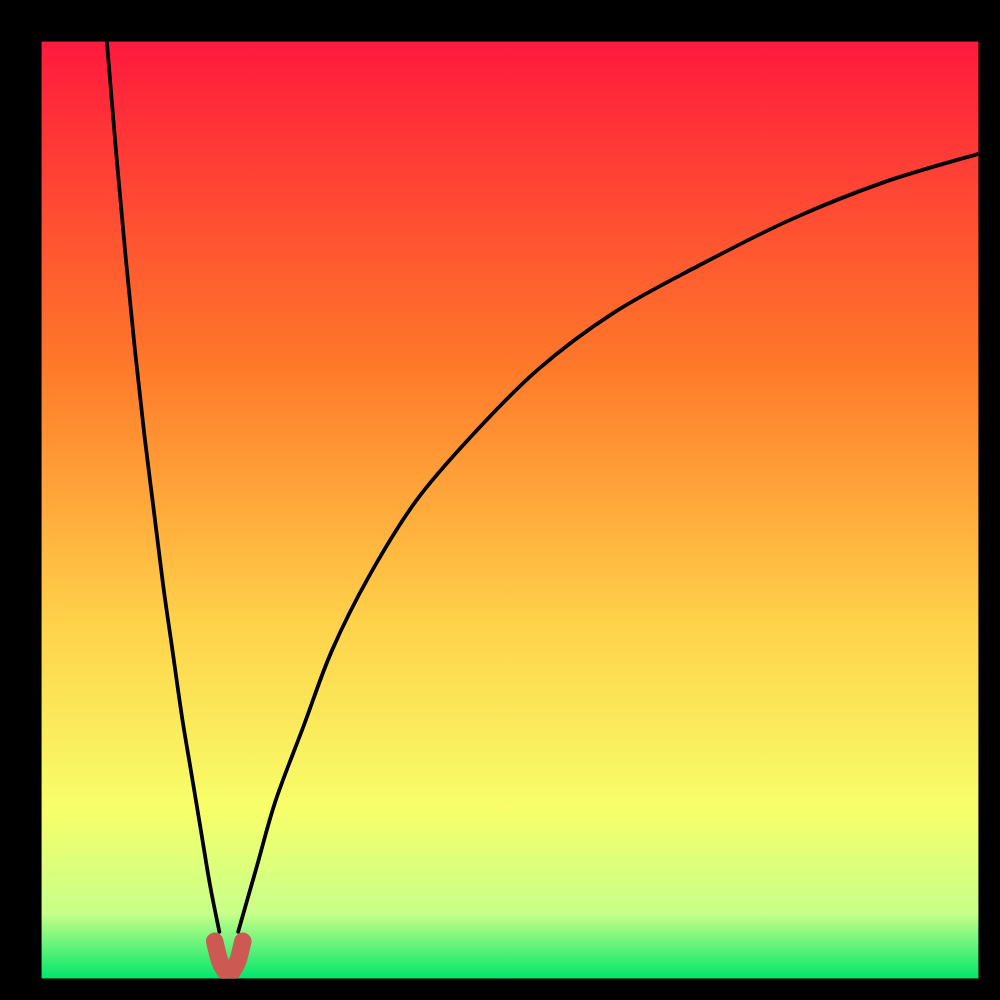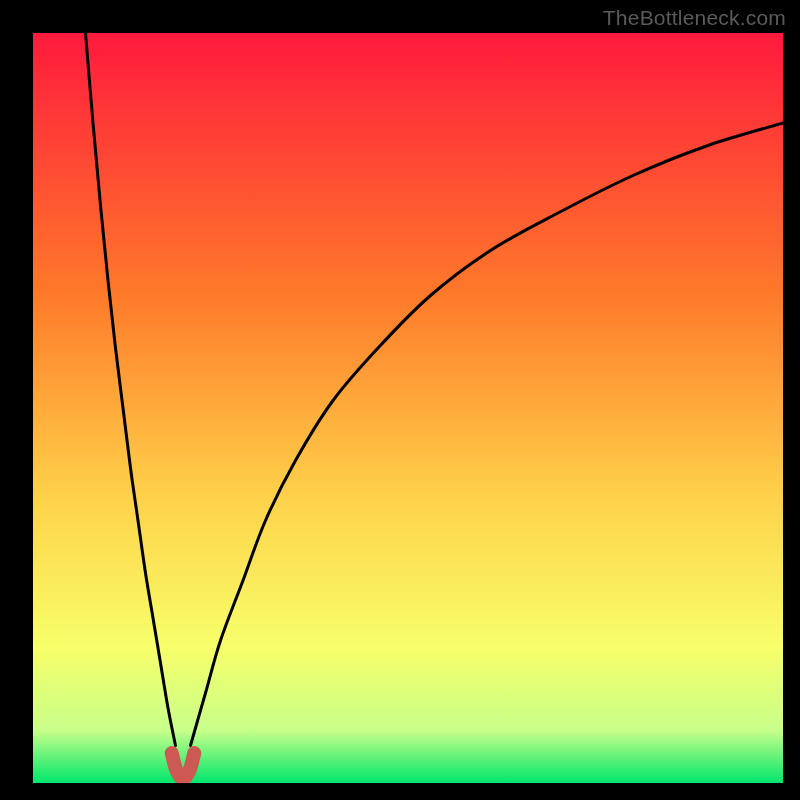--- a/index.html
+++ b/index.html
@@ -52,14 +52,13 @@
           <stop id="g4" offset="93%" stop-color="#c8ff8a"></stop>
           <stop id="g5" offset="100%" stop-color="#00e66b"></stop>
         </linearGradient>
       </defs>
       <rect x="0" y="0" width="750" height="750" fill="url(#bg-grad)"></rect>
       <path id="left-branch" fill="none" stroke="#000000" stroke-width="3" stroke-linecap="round" d="M 52.50000000000001 0 C 53.75000000000001 15, 57.5 61.25, 60 90 C 62.5 118.75, 65 146.25, 67.5 172.5 C 70 198.75, 72.5 223.74999999999994, 75 247.49999999999994 C 77.5 271.24999999999994, 80 293.75000000000006, 82.5 315.00000000000006 C 85 336.25000000000006, 87.5 355, 90 375 C 92.5 395, 95 416.25, 97.5 435 C 100 453.75, 102.50000000000001 470, 105.00000000000001 487.5 C 107.50000000000001 505, 110 523.75, 112.5 540 C 115 556.25, 117.5 570, 120 585 C 122.5 600, 125.00000000000001 615, 127.50000000000001 630 C 130 645, 132.5 661.25, 135 675 C 137.5 688.75, 141.25 706.25, 142.5 712.5"></path>
       <path id="right-branch" fill="none" stroke="#000000" stroke-width="3" stroke-linecap="round" d="M 157.5 712.5 C 160 703.75, 167.5 677.5, 172.5 660 C 177.5 642.5, 181.25 626.25, 187.5 607.5 C 193.75 588.75, 202.50000000000003 567.5, 210.00000000000003 547.5 C 217.50000000000003 527.5, 223.75 507.5, 232.5 487.5 C 241.25 467.5, 251.25 447.5, 262.5 427.5 C 273.75 407.5, 286.25 386.25, 300 367.5 C 313.75 348.75, 328.75 332.50000000000006, 345 315.00000000000006 C 361.25 297.50000000000006, 378.75 278.75, 397.5 262.5 C 416.25 246.25, 436.25 231.25, 457.5 217.5 C 478.75 203.75, 501.25 192.5, 525 180 C 548.75 167.5, 575 153.75, 600 142.5 C 625 131.25, 650 121.25, 675 112.5 C 700 103.75, 737.5 93.75, 750 90"></path>
       <path id="valley-marker" fill="none" stroke="#cc5a52" stroke-width="14" stroke-linecap="round" stroke-linejoin="round" d="M 138.75 720 C 139.375 722.5, 141.25 731.25, 142.5 735 C 143.75 738.75, 145 740.625, 146.25 742.5 C 147.5 744.375, 148.75 746.25, 150 746.25 C 151.25 746.25, 152.5 744.375, 153.75 742.5 C 155 740.625, 156.25 738.75, 157.5 735 C 158.75 731.25, 160.625 722.5, 161.25 720"></path>
     </svg>
   </div>
-  <div class="watermark">TheBottleneck.com</div>
 </div>
 
 </body></html>

